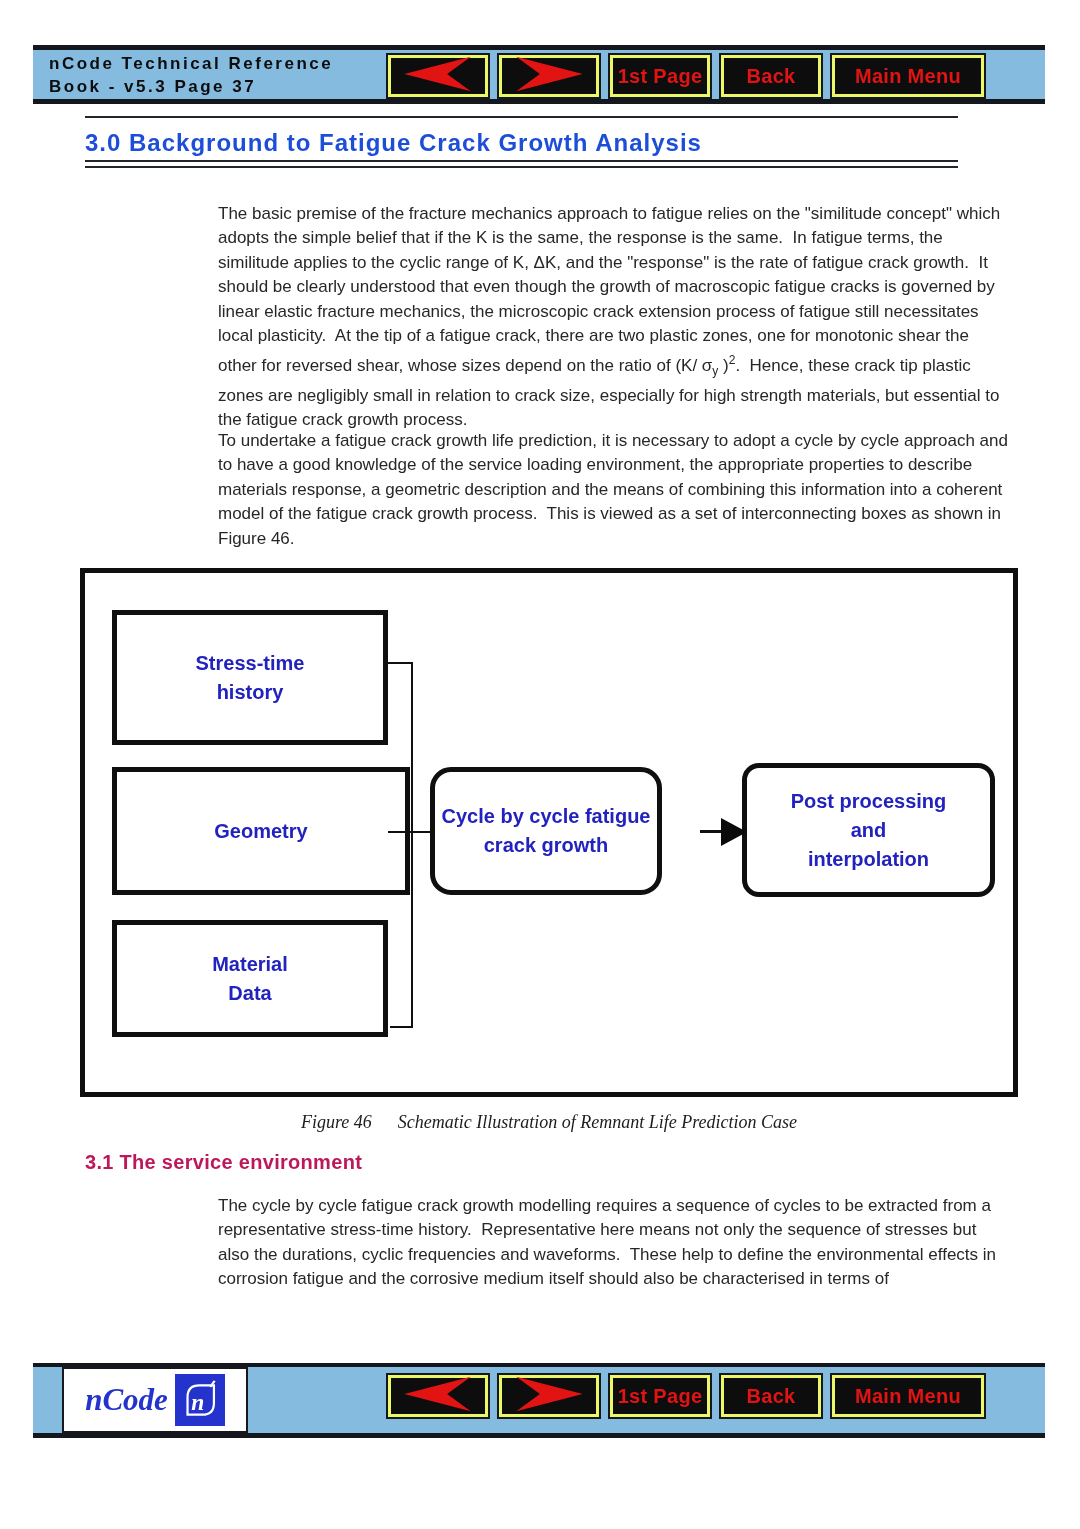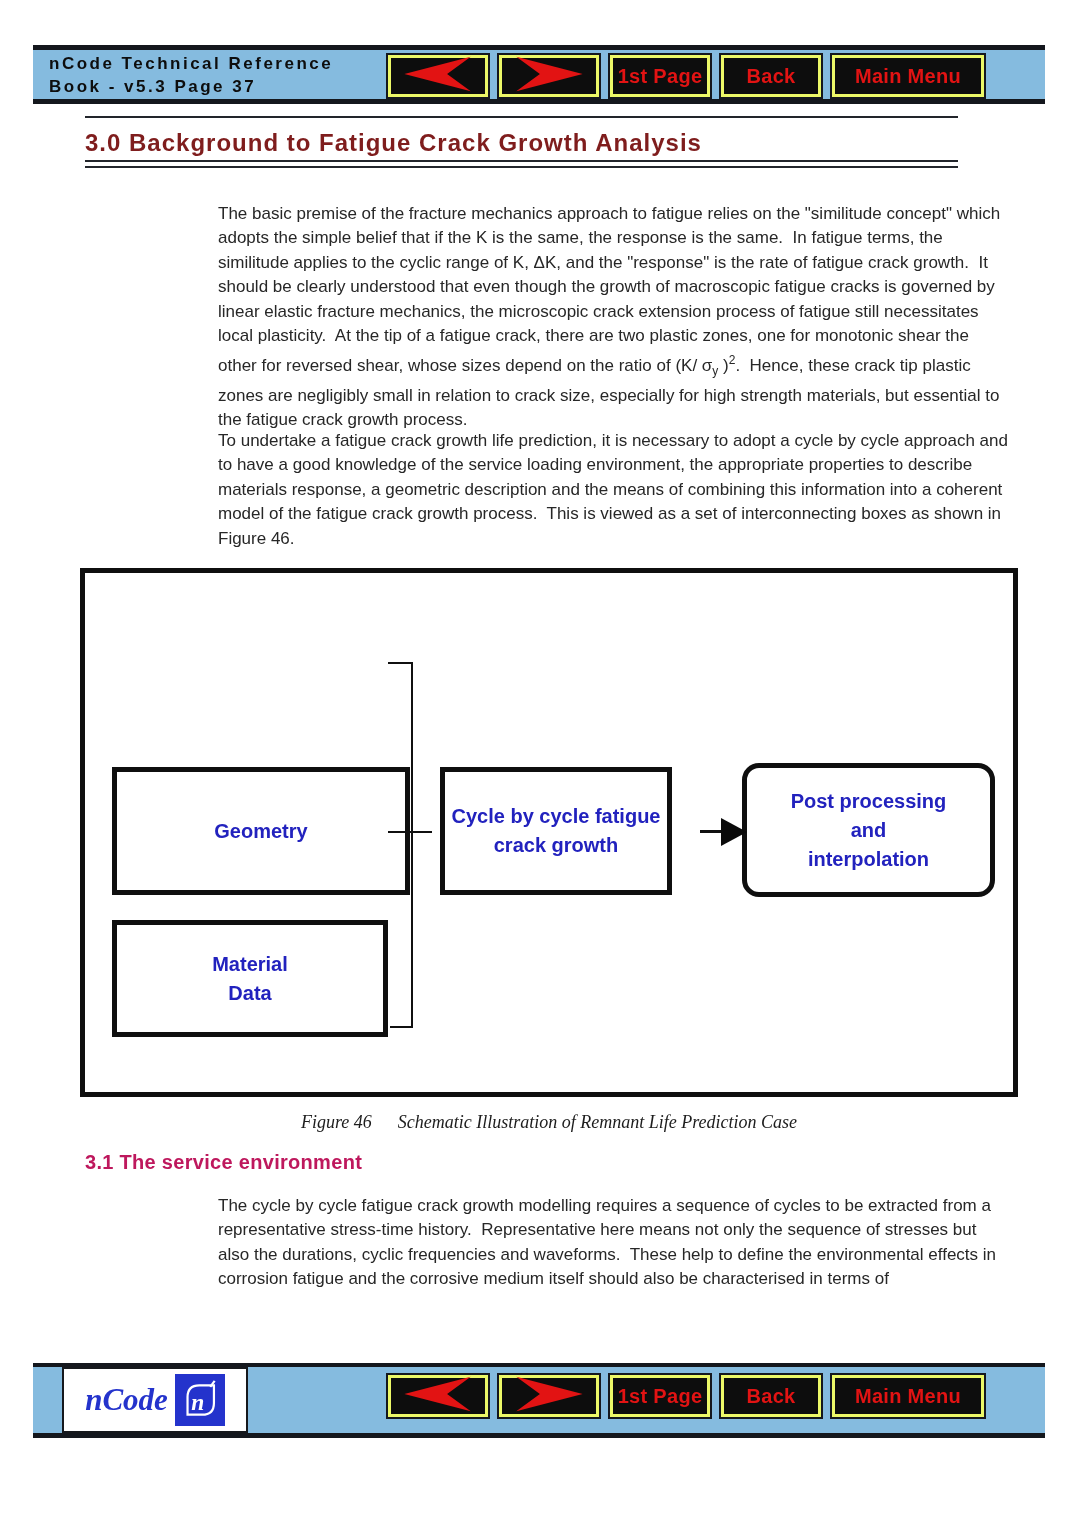--- a/index.html
+++ b/index.html
@@ -31,21 +31,21 @@
     cursor:pointer; letter-spacing:0.3px;
   }
   .nav-btn.arrow { width:100px; }
   .nav-btn.w1 { width:100px; }
   .nav-btn.w2 { width:152px; }
 
   
   .rule      { position:absolute; left:85px; width:873px; height:2px; background:#22252b; }
   .h-main {
     position:absolute; left:85px; top:129px; width:900px;
-    color:#7f1d1d; font-size:24px; font-weight:bold; letter-spacing:1px;
+    color:#1d4ed8; font-size:24px; font-weight:bold; letter-spacing:1px;
   }
   .h-sub {
     position:absolute; left:85px; top:1151px;
     color:#be185d; font-size:20px; font-weight:bold; letter-spacing:0.3px;
   }
 
   
   .para {
     position:absolute; left:218px; width:792px;
     color:#272727; font-size:17px; line-height:24.4px; white-space:pre-wrap;
@@ -59,21 +59,21 @@
     border:5px solid #0f0f0f; background:#fff;
   }
   .fig-box {
     position:absolute; border:5px solid #0f0f0f; background:#fff;
     display:flex; align-items:center; justify-content:center; text-align:center;
     color:#2222be; font-size:20px; font-weight:bold; line-height:29px; white-space:pre-line;
   }
   .box-stress   { left:27px;  top:37px;  width:276px; height:135px; }
   .box-geom     { left:27px;  top:194px; width:298px; height:128px; }
   .box-material { left:27px;  top:347px; width:276px; height:117px; }
-  .box-cycle    { left:355px; top:194px; width:232px; height:128px; }
+  .box-cycle    { left:345px; top:194px; width:232px; height:128px;border-radius:21px; }
   .box-post     { left:657px; top:190px; width:253px; height:134px;border-radius:17px; }
 
   .conn { position:absolute; background:#101010; }
   .conn.vline { left:326px; top:89px;  width:2px;  height:366px; }
   .conn.stub1 { left:303px; top:89px;  width:25px; height:2px; }
   .conn.stub2 { left:303px; top:258px; width:44px; height:2px; }
   .conn.stub3 { left:305px; top:453px; width:23px; height:2px; }
   .conn.aline { left:615px; top:257px; width:26px; height:3px; }
   .arrowhead {
     position:absolute; left:636px; top:245px; width:0; height:0;
@@ -130,20 +130,22 @@
 <div class="rule" style="top:116px;"></div>
 <div class="h-main">3.0 Background to Fatigue Crack Growth Analysis</div>
 <div class="rule" style="top:160px;"></div>
 <div class="rule" style="top:166px;"></div>
 
 <p class="para" style="top:202px;"><span>The basic premise of the fracture mechanics approach to fatigue relies on the "similitude concept" which adopts the simple belief that if the K is the same, the response is the same.  In fatigue terms, the similitude applies to the cyclic range of K, ΔK, and the "response" is the rate of fatigue crack growth.  It should be clearly understood that even though the growth of macroscopic fatigue cracks is governed by linear elastic fracture mechanics, the microscopic crack extension process of fatigue still necessitates local plasticity.  At the tip of a fatigue crack, there are two plastic zones, one for monotonic shear the other for reversed shear, whose sizes depend on the ratio of (K/ </span><span>σ</span><sub>y</sub><span> )</span><sup>2</sup><span>.  Hence, these crack tip plastic zones are negligibly small in relation to crack size, especially for high strength materials, but essential to the fatigue crack growth process.</span></p>
 
 <p class="para" style="top:429px;">To undertake a fatigue crack growth life prediction, it is necessary to adopt a cycle by cycle approach and to have a good knowledge of the service loading environment, the appropriate properties to describe materials response, a geometric description and the means of combining this information into a coherent model of the fatigue crack growth process.  This is viewed as a set of interconnecting boxes as shown in Figure 46.</p>
 
 <div class="fig-outer">
+  <div class="fig-box box-stress">Stress-time
+history</div>
   <div class="fig-box box-geom">Geometry</div>
   <div class="fig-box box-material">Material
 Data</div>
   <div class="fig-box box-cycle">Cycle by cycle fatigue
 crack growth</div>
   <div class="fig-box box-post">Post processing
 and
 interpolation</div>
 
   <div class="conn vline"></div>

